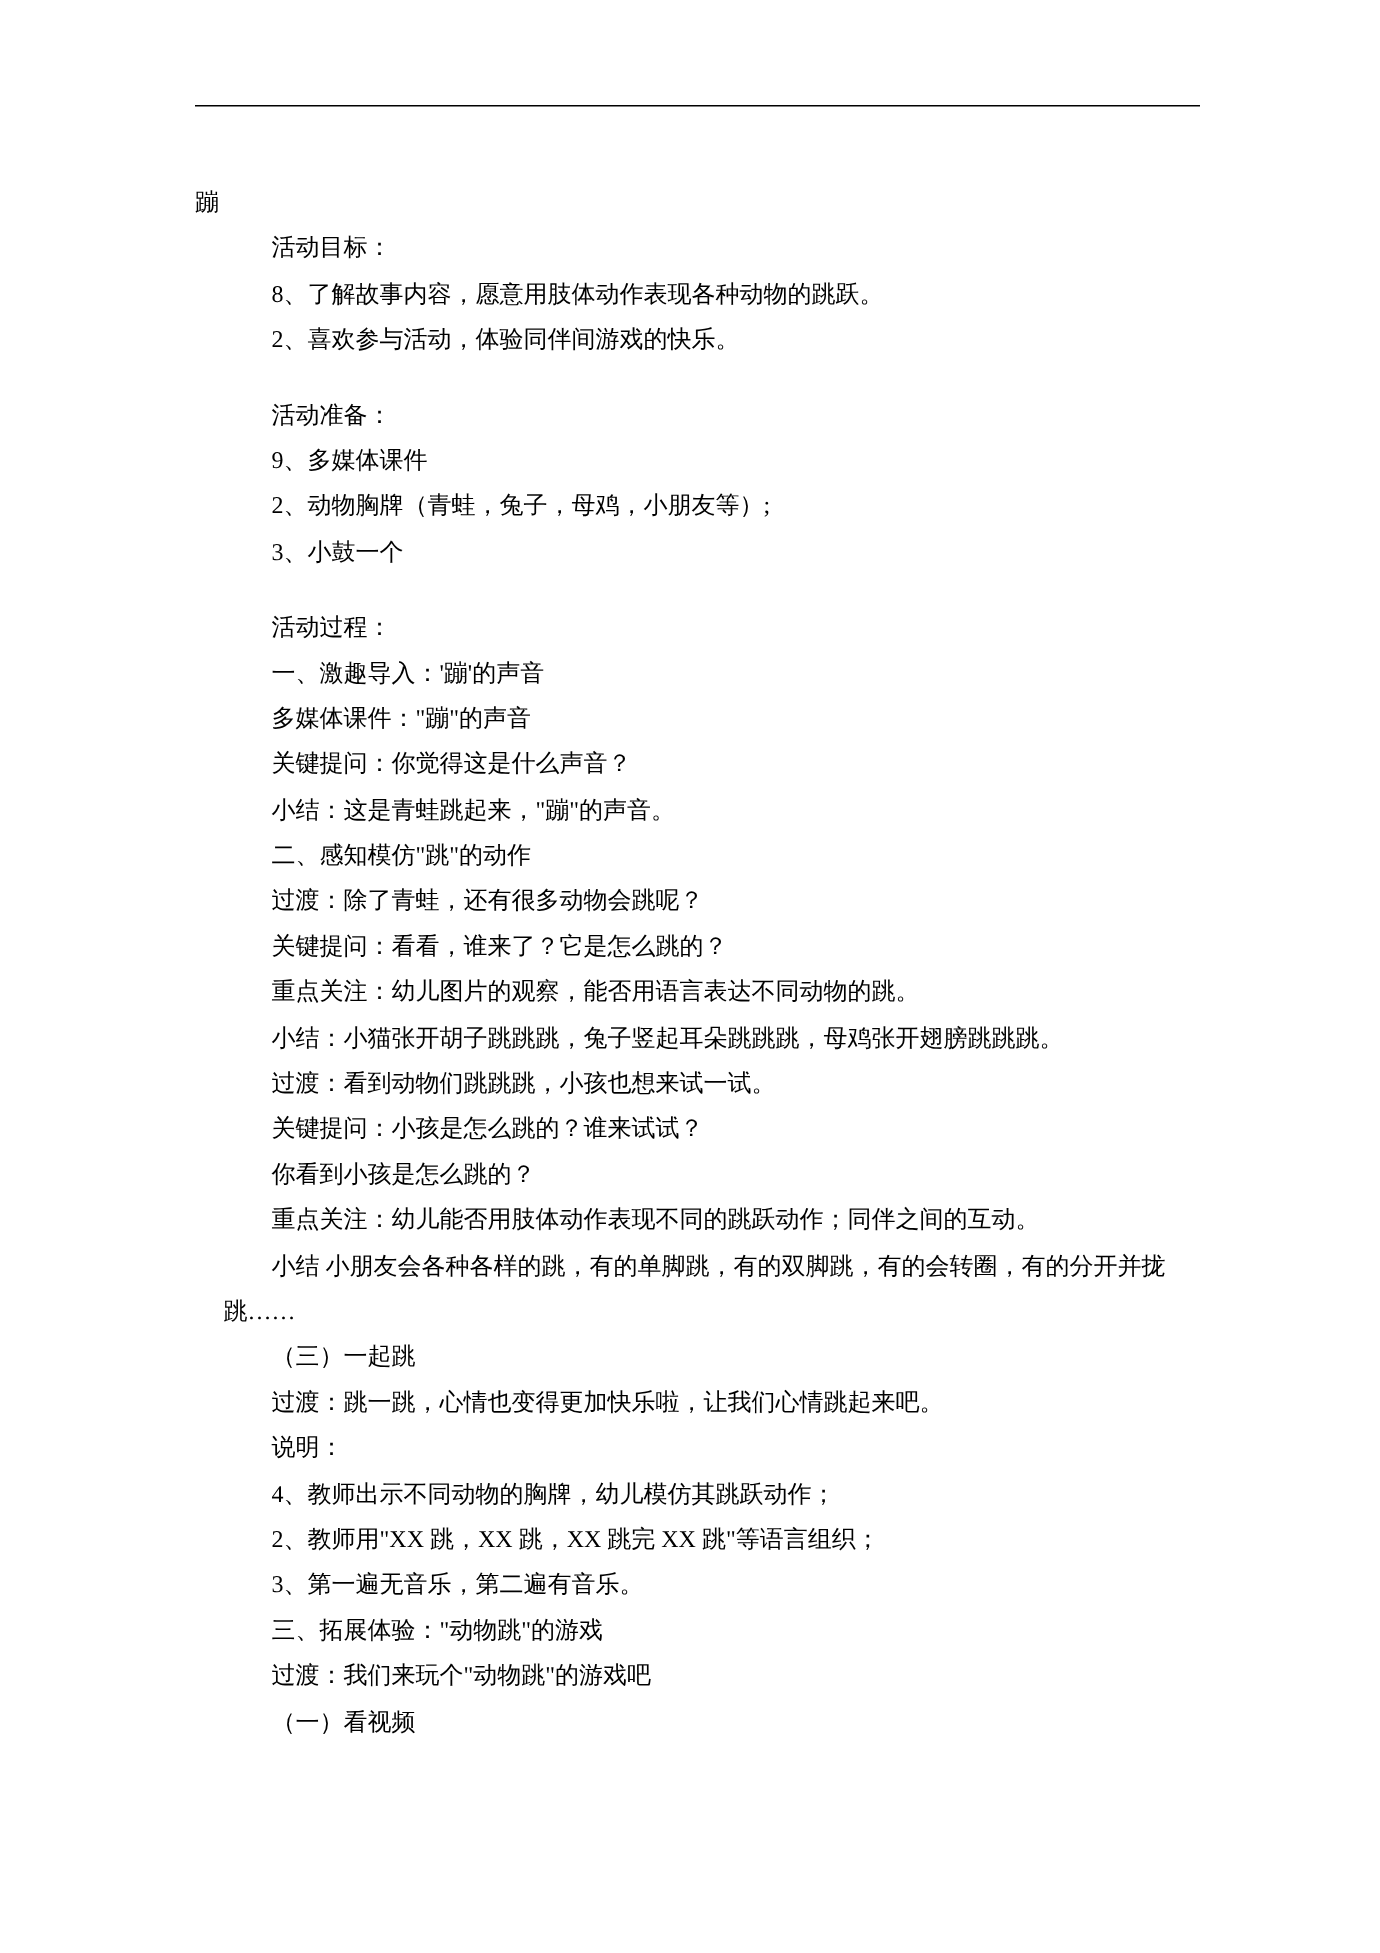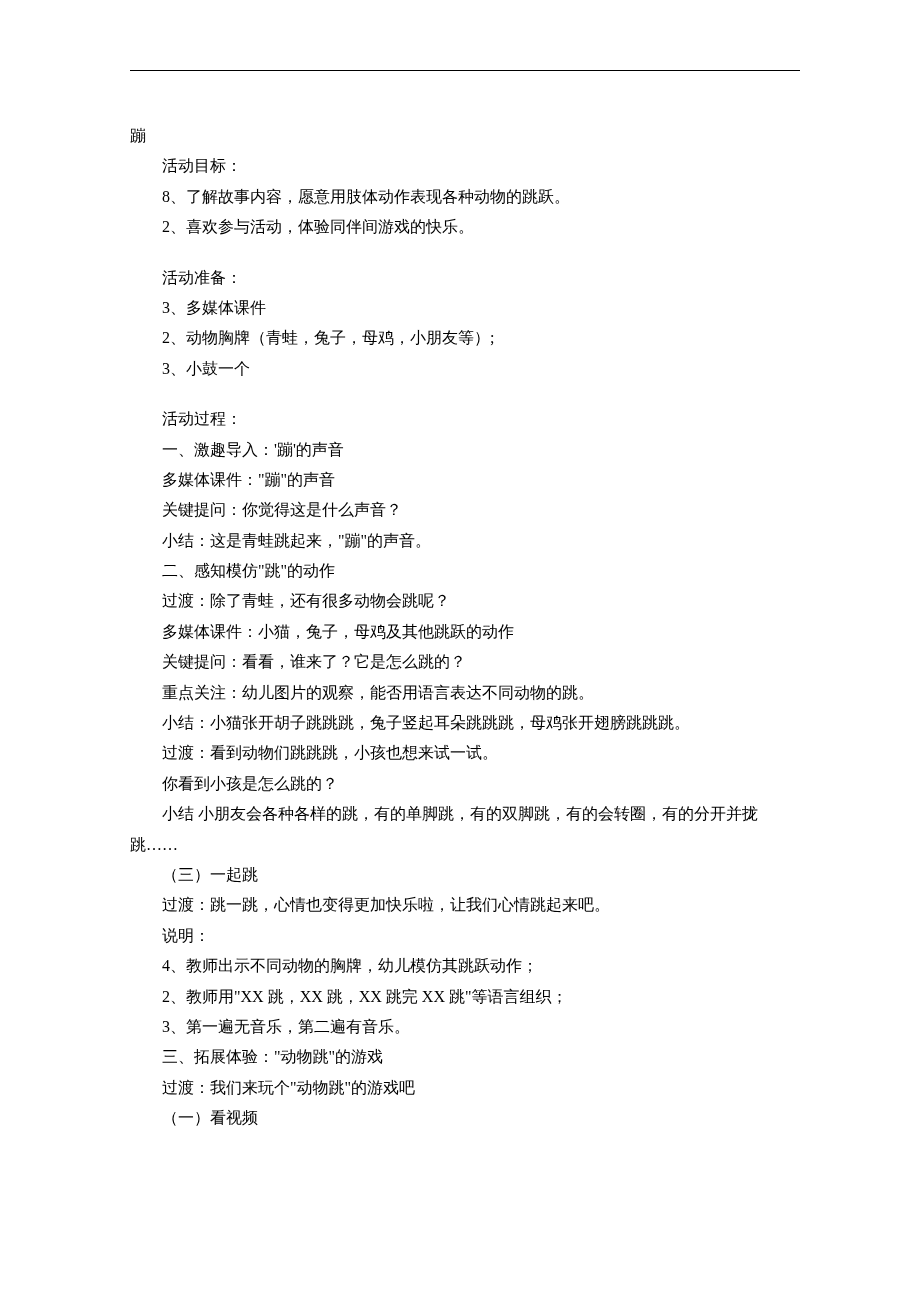--- a/index.html
+++ b/index.html
@@ -22,20 +22,21 @@
     border: none;
     border-top: 1.5px solid #000;
     margin: 0 0 50px 0;
   }
   .title {
     margin: 0 0 20px 0;
     font-weight: normal;
   }
   .block {
     margin-bottom: 20px;
+    margin-left: 19px;
   }
   .para {
     margin: 0;
     text-indent: 2em;
     white-space: pre-wrap;
   }
   .para.noindent {
     text-indent: 0;
   }
 </style>
@@ -49,39 +50,40 @@
   <p class="title para noindent">蹦</p>
 
   <div class="block">
     <p class="para">活动目标：</p>
     <p class="para">8、了解故事内容，愿意用肢体动作表现各种动物的跳跃。</p>
     <p class="para">2、喜欢参与活动，体验同伴间游戏的快乐。</p>
   </div>
 
   <div class="block">
     <p class="para">活动准备：</p>
-    <p class="para">3、多媒体课件</p>
+    <p class="para">9、多媒体课件</p>
     <p class="para">2、动物胸牌（青蛙，兔子，母鸡，小朋友等）;</p>
     <p class="para">3、小鼓一个</p>
   </div>
 
   <div class="block">
     <p class="para">活动过程：</p>
     <p class="para">一、激趣导入：'蹦'的声音</p>
     <p class="para">多媒体课件："蹦"的声音</p>
     <p class="para">关键提问：你觉得这是什么声音？</p>
     <p class="para">小结：这是青蛙跳起来，"蹦"的声音。</p>
     <p class="para">二、感知模仿"跳"的动作</p>
     <p class="para">过渡：除了青蛙，还有很多动物会跳呢？</p>
-    <p class="para">多媒体课件：小猫，兔子，母鸡及其他跳跃的动作</p>
     <p class="para">关键提问：看看，谁来了？它是怎么跳的？</p>
     <p class="para">重点关注：幼儿图片的观察，能否用语言表达不同动物的跳。</p>
     <p class="para">小结：小猫张开胡子跳跳跳，兔子竖起耳朵跳跳跳，母鸡张开翅膀跳跳跳。</p>
     <p class="para">过渡：看到动物们跳跳跳，小孩也想来试一试。</p>
+    <p class="para">关键提问：小孩是怎么跳的？谁来试试？</p>
     <p class="para">你看到小孩是怎么跳的？</p>
+    <p class="para">重点关注：幼儿能否用肢体动作表现不同的跳跃动作；同伴之间的互动。</p>
     <p class="para">小结 小朋友会各种各样的跳，有的单脚跳，有的双脚跳，有的会转圈，有的分开并拢跳……</p>
     <p class="para">（三）一起跳</p>
     <p class="para">过渡：跳一跳，心情也变得更加快乐啦，让我们心情跳起来吧。</p>
     <p class="para">说明：</p>
     <p class="para">4、教师出示不同动物的胸牌，幼儿模仿其跳跃动作；</p>
     <p class="para">2、教师用"XX 跳，XX 跳，XX 跳完 XX 跳"等语言组织；</p>
     <p class="para">3、第一遍无音乐，第二遍有音乐。</p>
     <p class="para">三、拓展体验："动物跳"的游戏</p>
     <p class="para">过渡：我们来玩个"动物跳"的游戏吧</p>
     <p class="para">（一）看视频</p>

